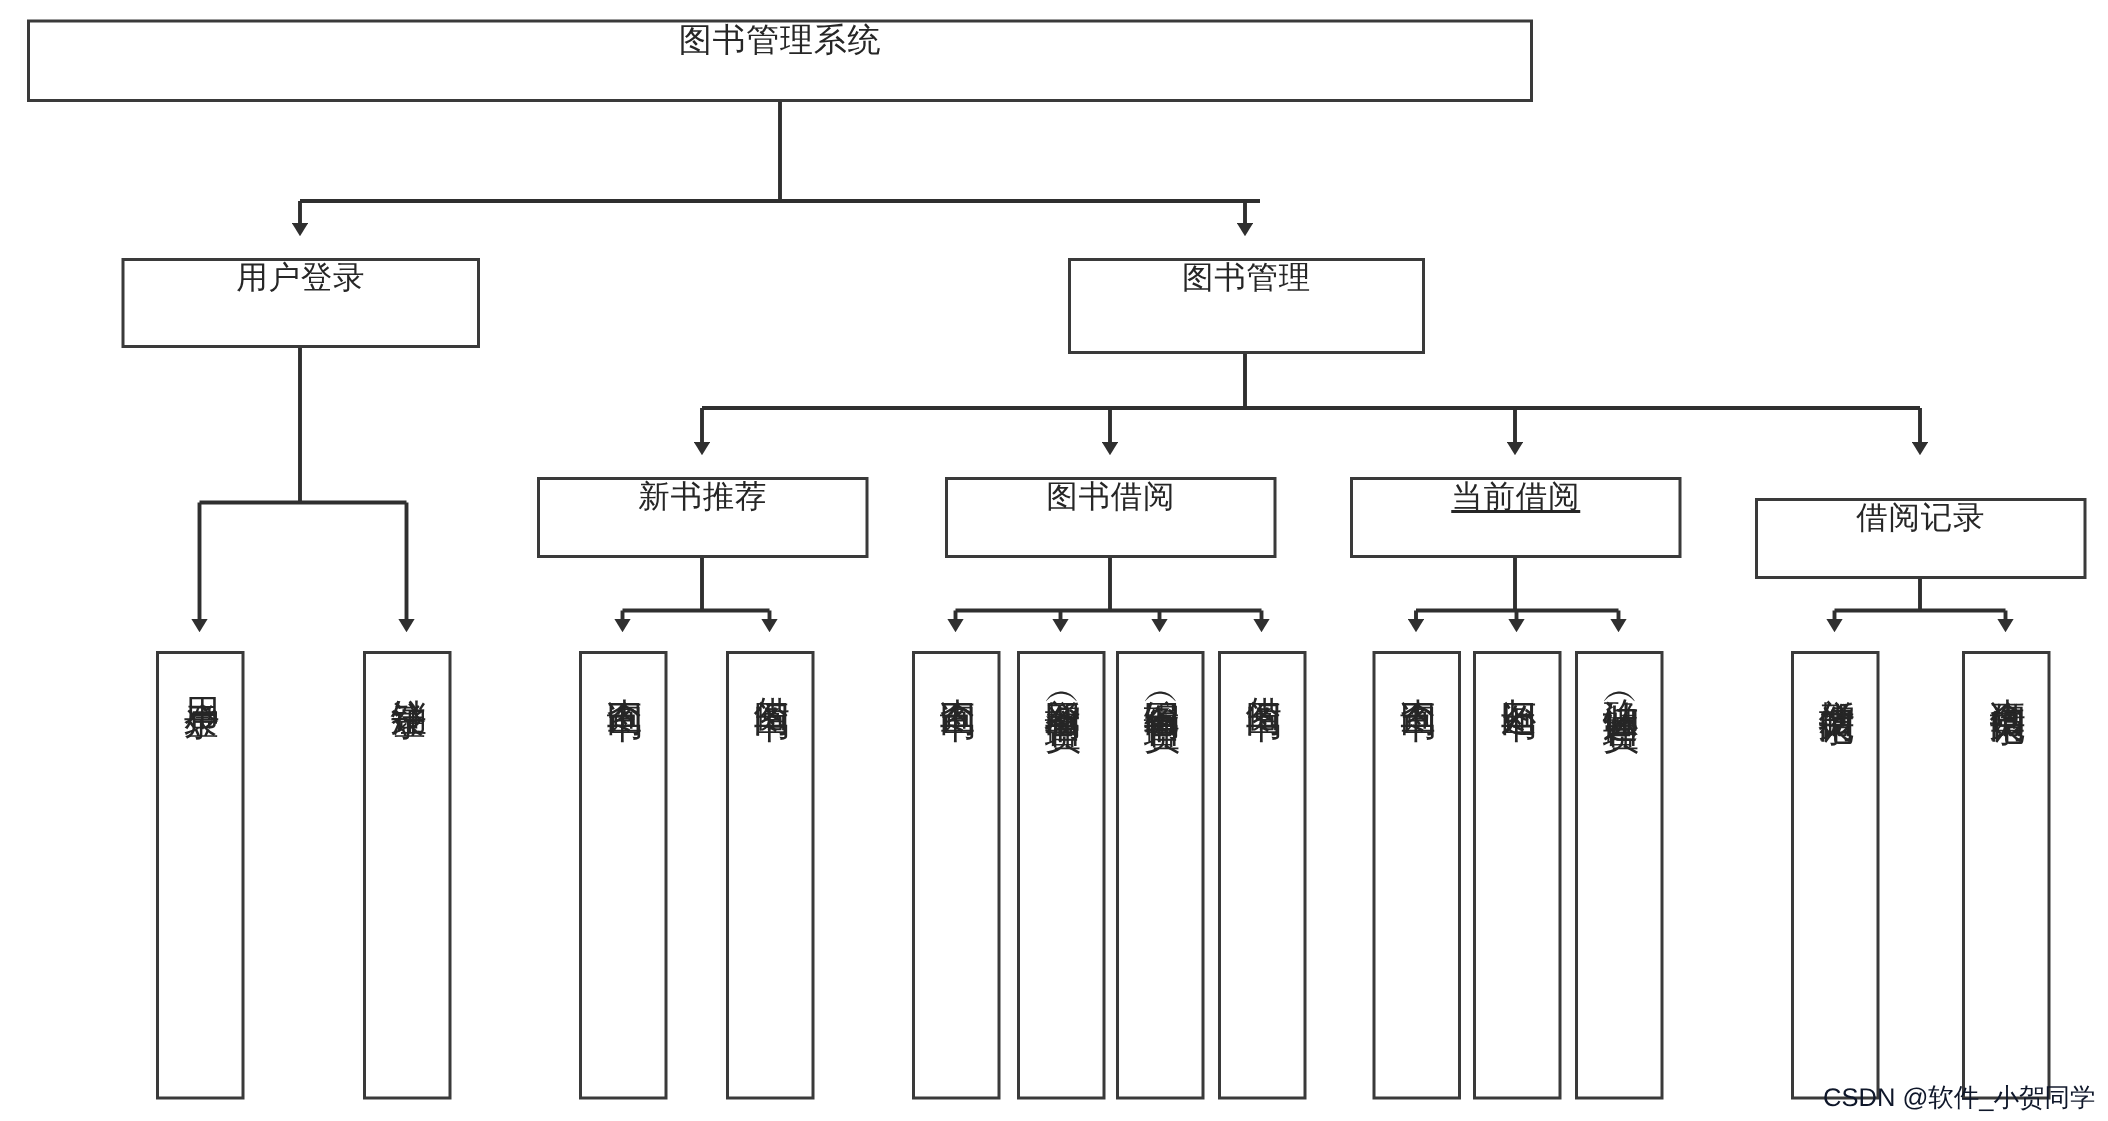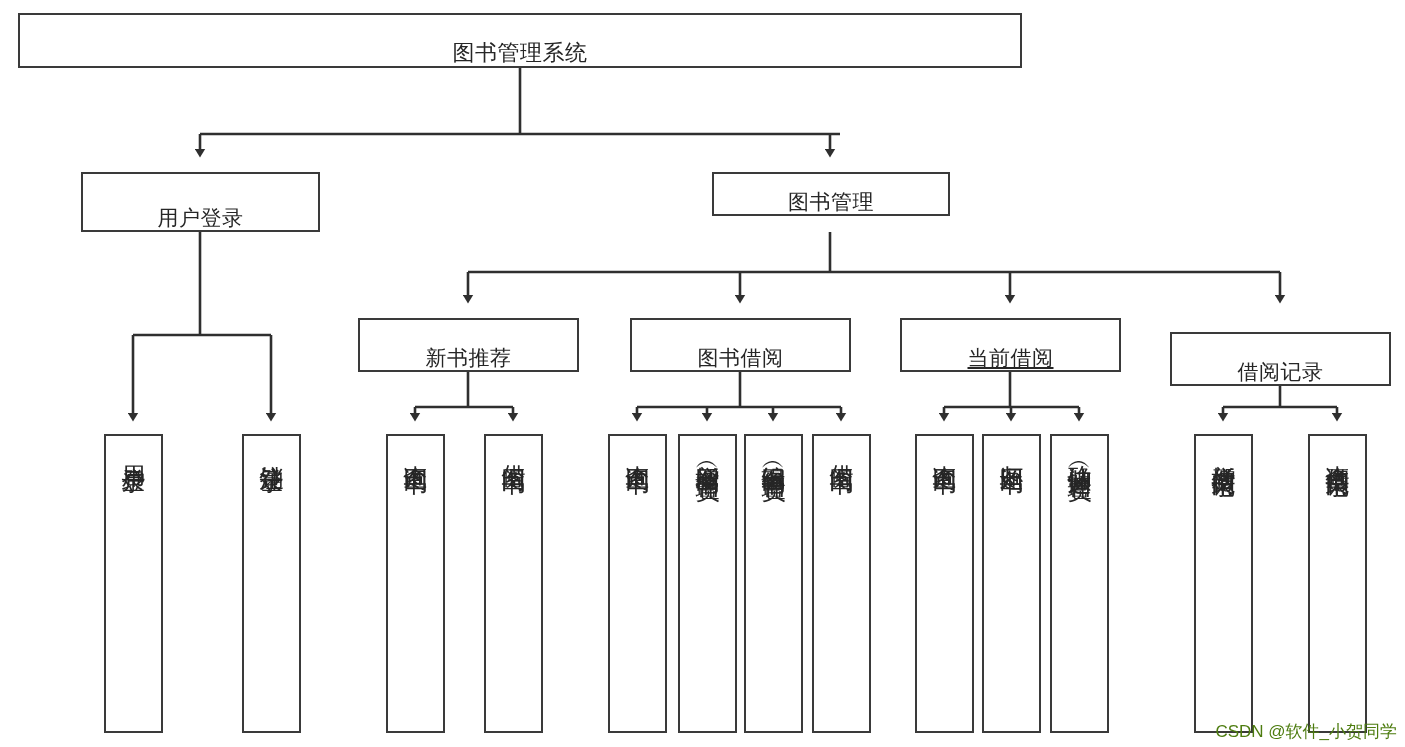--- a/index.html
+++ b/index.html
@@ -25,21 +25,21 @@
     width: 1405px;
     height: 747px;
     pointer-events: none;
   }
   .node {
     position: absolute;
     box-sizing: border-box;
     background: #ffffff;
     border: 2px solid #3a3a3a;
     display: flex;
-    align-items: flex-end;
+    align-items: flex-start;
     justify-content: center;
     color: #262626;
     z-index: 2;
   }
   .node .label {
     display: block;
     text-align: center;
     line-height: 1.12;
     letter-spacing: 0.5px;
     white-space: nowrap;
@@ -64,21 +64,21 @@
     max-height: 285px;
   }
   #title-node .label {
     font-size: 22px;
   }
   #watermark {
     position: absolute;
     right: 8px;
     bottom: 4px;
     font-size: 17px;
-    color: #4d7c0f;
+    color: #0f172a;
     z-index: 5;
     white-space: nowrap;
     font-family: "Liberation Sans", "DejaVu Sans", sans-serif;
     margin-left: 24px;
   }
 </style>
 </head>
 <body>
 
 <div id="canvas">
@@ -133,21 +133,21 @@
     </g>
   </svg>
 
   <div class="node horiz" id="title-node" style="left:18px; top:13px; width:1004px; height:55px;">
     <span class="label">图书管理系统</span>
   </div>
 
   <div class="node horiz" style="left:81px; top:172px; width:239px; height:60px;">
     <span class="label">用户登录</span>
   </div>
-  <div class="node horiz" style="left:712px; top:172px; width:238px; height:44px;">
+  <div class="node horiz" style="left:712px; top:172px; width:238px; height:64px;">
     <span class="label">图书管理</span>
   </div>
 
   <div class="node horiz" style="left:358px; top:318px; width:221px; height:54px;">
     <span class="label">新书推荐</span>
   </div>
   <div class="node horiz" style="left:630px; top:318px; width:221px; height:54px;">
     <span class="label">图书借阅</span>
   </div>
   <div class="node horiz" style="left:900px; top:318px; width:221px; height:54px;text-decoration:underline;">

